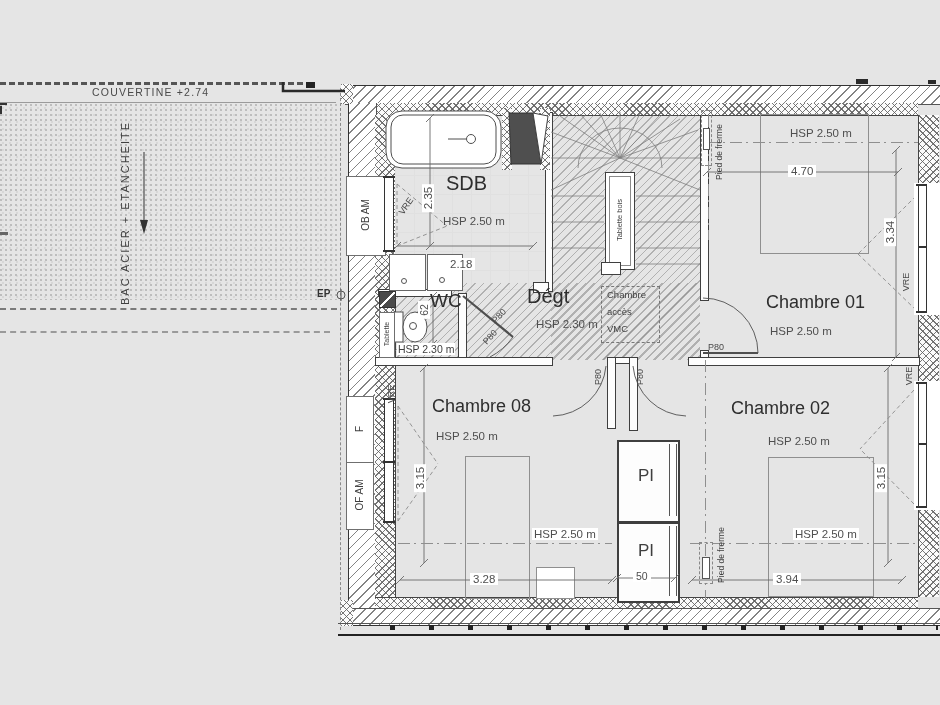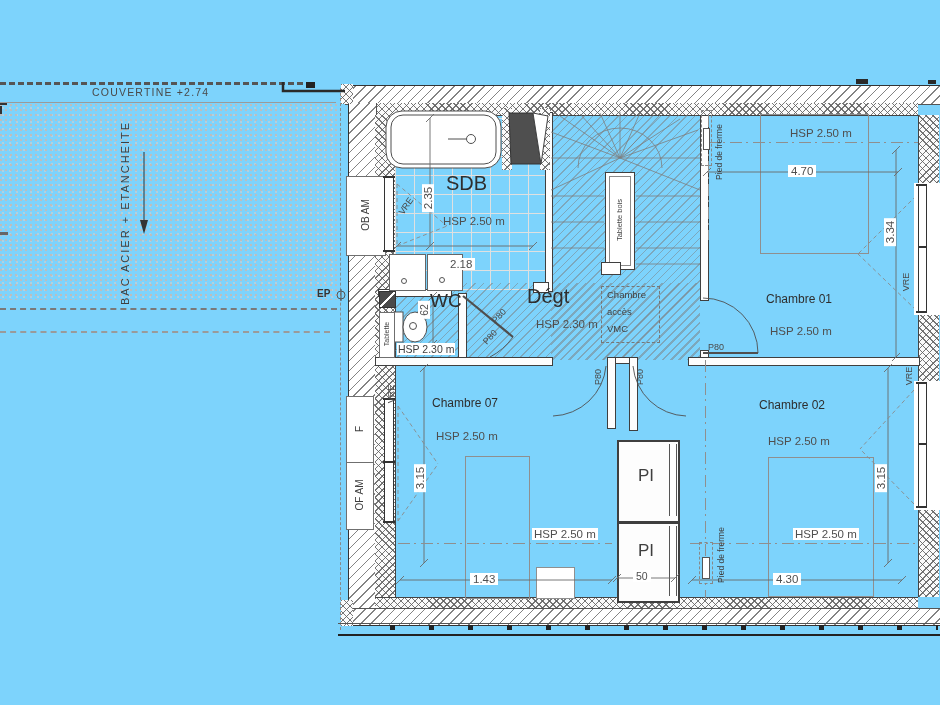--- a/index.html
+++ b/index.html
@@ -1,23 +1,23 @@
 <!DOCTYPE html>
 <html><head>
 <meta charset="utf-8">
 <style>
   html,body{margin:0;padding:0;background:#fff;}
-  #plan{position:relative;width:940px;height:705px;background:#7dd3fc;overflow:hidden;
+  #plan{position:relative;width:940px;height:705px;background:#e5e5e5;overflow:hidden;
         font-family:"Liberation Sans","DejaVu Sans",sans-serif;color:#3c3c3c;}
   .abs{position:absolute;}
   .t{position:absolute;white-space:nowrap;z-index:9;color:#3f3f3f;}
   .vt{position:absolute;white-space:nowrap;z-index:9;color:#3f3f3f;
       transform:translate(-50%,-50%) rotate(-90deg);}
   .dimt{background:#fff;padding:0 3px;color:#4a4a4a;}
-  .room{font-size:12px;color:#2e2e2e;}
+  .room{font-size:18px;color:#2e2e2e;}
   .hsp{font-size:11.5px;color:#4f4f4f;}
   .small{font-size:9px;color:#4a4a4a;}
   .hatch{background-color:#fff;
     background-image:repeating-linear-gradient(135deg,rgba(90,90,90,.75) 0 1px,transparent 1px 7px);}
   .xhatch{background-color:#fbfbfb;
     background-image:repeating-linear-gradient(135deg,rgba(95,95,95,.85) 0 1px,transparent 1px 5px),
                      repeating-linear-gradient(45deg,rgba(95,95,95,.85) 0 1px,transparent 1px 5px);}
   .shatch{background-image:repeating-linear-gradient(135deg,rgba(125,125,125,.5) 0 1px,transparent 1px 6px);}
   .wall{background:#fdfdfd;border:1px solid #3f3f3f;z-index:2;}
   .fixt{z-index:3;}
@@ -262,32 +262,32 @@
 
   <div class="t room" style="left:766px;top:292px;">Chambre 01</div>
   <div class="t hsp" style="left:790px;top:127px;">HSP 2.50 m</div>
   <div class="t hsp" style="left:770px;top:325px;">HSP 2.50 m</div>
   <div class="t hsp dimt" style="left:788px;top:165px;">4.70</div>
   <div class="vt hsp dimt" style="left:890px;top:232px;">3.34</div>
   <div class="t small" style="left:708px;top:342px;">P80</div>
   <div class="vt" style="left:719px;top:152px;font-size:8.5px;">Pied de frerme</div>
   <div class="vt small" style="left:906px;top:282px;">VRE</div>
 
-  <div class="t room" style="left:759px;top:398px;">Chambre 02</div>
+  <div class="t room" style="left:731px;top:398px;">Chambre 02</div>
   <div class="t hsp" style="left:768px;top:435px;">HSP 2.50 m</div>
   <div class="t hsp" style="left:793px;top:528px;background:#fff;padding:0 2px;">HSP 2.50 m</div>
-  <div class="t hsp dimt" style="left:773px;top:573px;">4.30</div>
+  <div class="t hsp dimt" style="left:773px;top:573px;">3.94</div>
   <div class="vt hsp dimt" style="left:881px;top:478px;">3.15</div>
   <div class="vt" style="left:721px;top:555px;font-size:8.5px;">Pied de frerme</div>
   <div class="vt small" style="left:909px;top:376px;">VRE</div>
 
-  <div class="t room" style="left:432px;top:396px;">Chambre 07</div>
+  <div class="t room" style="left:432px;top:396px;">Chambre 08</div>
   <div class="t hsp" style="left:436px;top:430px;">HSP 2.50 m</div>
   <div class="t hsp" style="left:532px;top:528px;background:#fff;padding:0 2px;">HSP 2.50 m</div>
-  <div class="t hsp dimt" style="left:470px;top:573px;">1.43</div>
+  <div class="t hsp dimt" style="left:470px;top:573px;">3.28</div>
   <div class="vt hsp dimt" style="left:420px;top:478px;">3.15</div>
   <div class="vt small" style="left:391px;top:394px;">VRE</div>
   <div class="vt" style="left:359px;top:429px;font-size:10px;">F</div>
   <div class="vt" style="left:359px;top:495px;font-size:10px;">OF AM</div>
 
   <div class="t" style="left:638px;top:466px;font-size:17px;">PI</div>
   <div class="t" style="left:638px;top:541px;font-size:17px;">PI</div>
   <div class="t hsp dimt" style="left:633px;top:570px;font-size:10.5px;">50</div>
   <div class="vt small" style="left:598px;top:377px;">P80</div>
   <div class="vt small" style="left:640px;top:377px;">P80</div>

